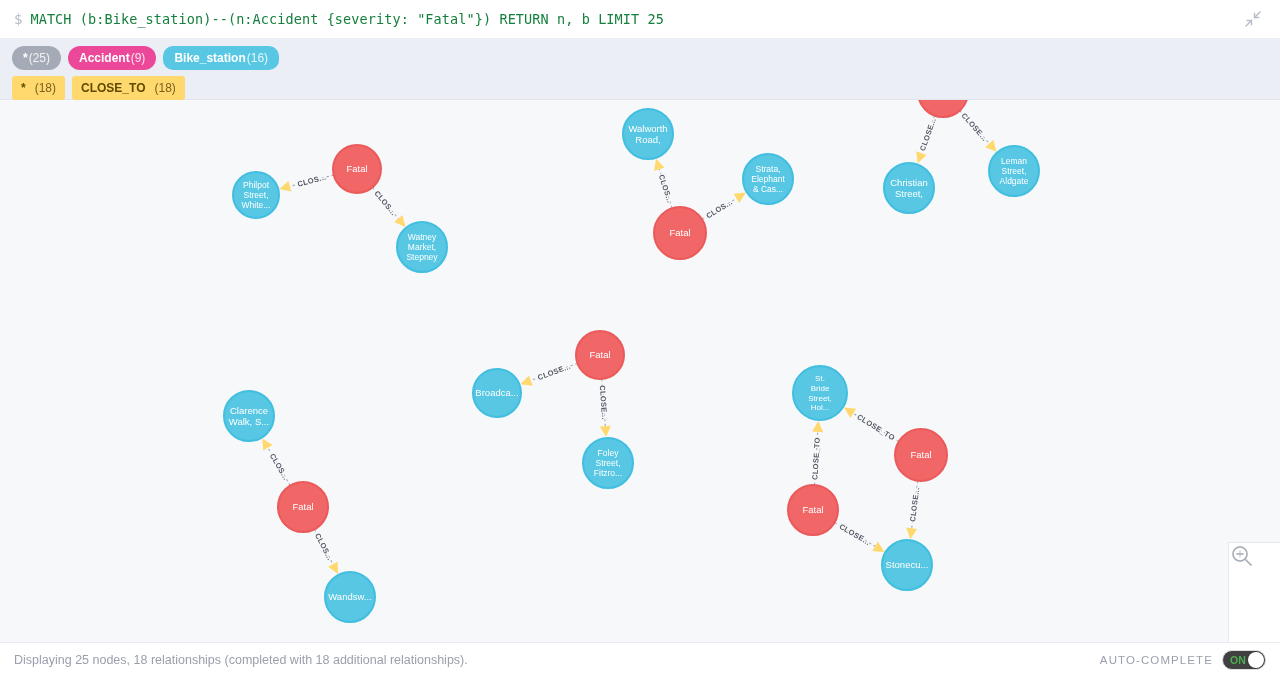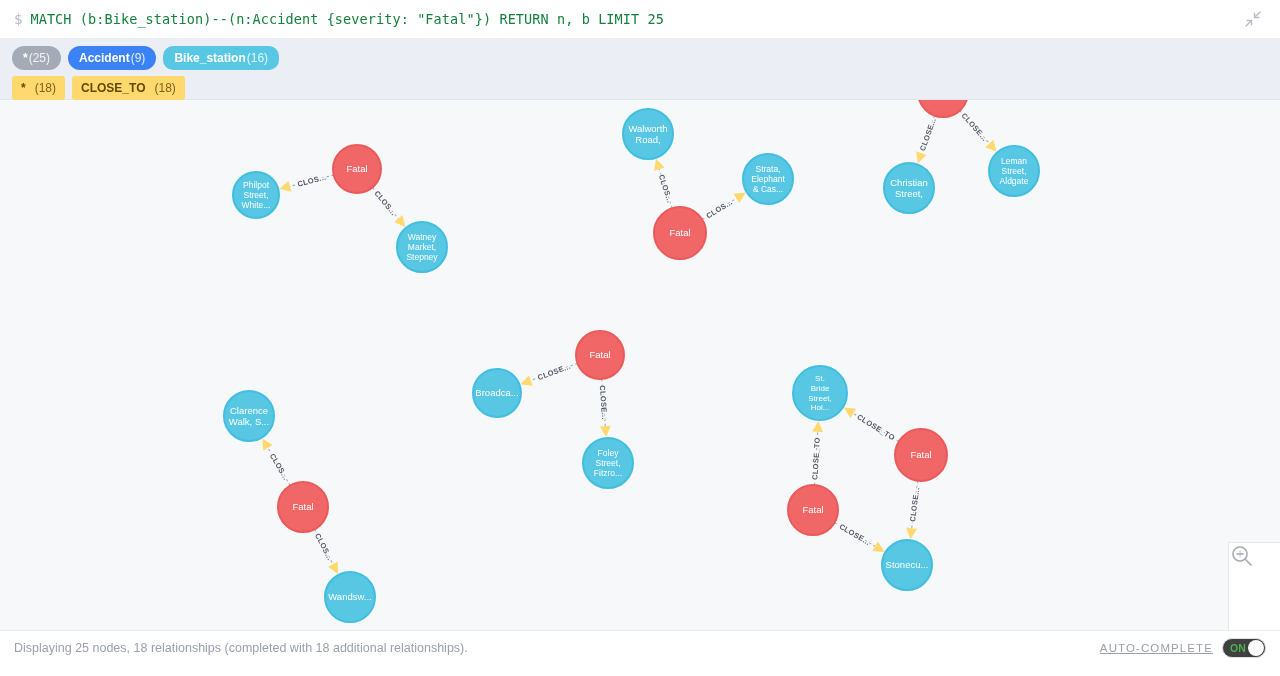--- a/index.html
+++ b/index.html
@@ -37,21 +37,21 @@
   }
   .legend-row{display:flex;align-items:center;gap:7px;height:26px;margin-bottom:4px;}
   .chip{
     display:inline-flex;align-items:baseline;
     font-size:12px;line-height:1;white-space:nowrap;cursor:pointer;
     padding:6px 11px;border-radius:13px;color:#ffffff;
   }
   .chip .nm{font-weight:bold;}
   .chip .ct{font-weight:normal;opacity:.85;margin-left:1px;}
   .chip.gray{background:#A5ABB6;}
-  .chip.red{background:#3b82f6;}
+  .chip.red{background:#ec4899;}
   .chip.blue{background:#57C7E3;border-radius:10px;}
   .chip.rel{
     background:#FFD86E;color:#604a00;border-radius:3px;padding:6px 9px;
   }
   .chip.rel .ct{color:#6b5415;opacity:.9;padding-left:8px;}
 
   
   .canvas{
     position:absolute;left:0;top:100px;width:1280px;height:542px;
     background:#F7F8FA;overflow:hidden;
@@ -77,28 +77,28 @@
   .zoomctl{
     position:absolute;right:0;bottom:0;width:52px;height:100px;
     background:#ffffff;border:1px solid #e6e8ef;border-right:none;border-bottom:none;
     box-sizing:border-box;display:flex;flex-direction:column;
     align-items:center;justify-content:space-around;
   }
   .zoombtn{width:34px;height:34px;display:flex;align-items:center;justify-content:center;cursor:pointer;}
 
   
   .statusbar{
-    position:absolute;left:0;bottom:12px;width:1280px;height:34px;
+    position:absolute;left:0;bottom:0;width:1280px;height:34px;
     background:#ffffff;border-top:1px solid #e9ebf0;
     display:flex;align-items:center;justify-content:space-between;
     box-sizing:border-box;padding:0 14px;
   }
   .statustext{font-size:12.5px;color:#9a9fad;}
   .autoc{display:flex;align-items:center;gap:9px;}
-  .autoc-label{font-size:11.5px;color:#9a9fad;letter-spacing:1.1px;text-decoration:underline;}
+  .autoc-label{font-size:11.5px;color:#9a9fad;letter-spacing:1.1px;}
   .toggle{
     width:44px;height:20px;border-radius:10px;background:#404040;
     border:1px solid #dcdfe6;position:relative;cursor:pointer;box-sizing:border-box;
   }
   .toggle .on{
     position:absolute;left:7px;top:3px;font-size:10.5px;font-weight:bold;color:#4CAF50;
   }
   .toggle .knob{
     position:absolute;right:1px;top:1px;width:16px;height:16px;border-radius:50%;
     background:#ffffff;box-shadow:0 0 2px rgba(0,0,0,.28);

